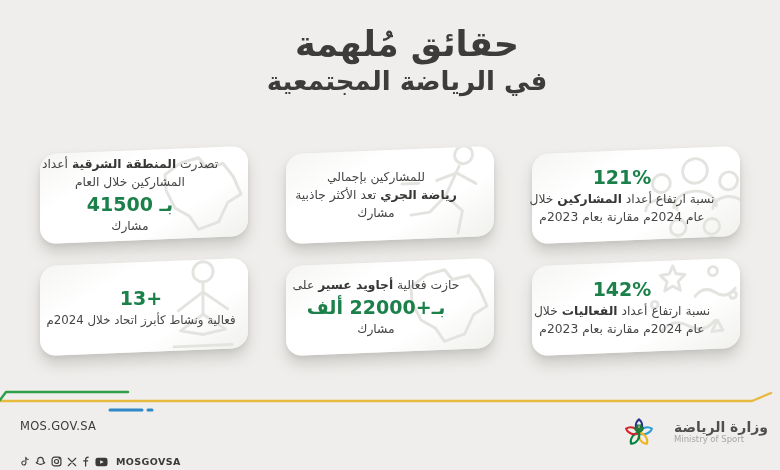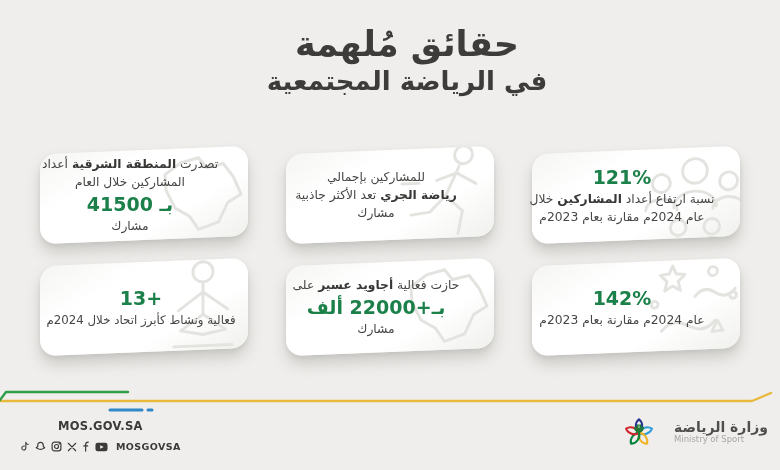--- a/index.html
+++ b/index.html
@@ -35,22 +35,22 @@
     padding:3px 38px 3px 10px;text-align:center;
   }
   .content.wide{padding:3px 14px 3px 8px;}
   .t{font-size:12.3px;line-height:1.48;color:#474645;white-space:nowrap;}
   .t b{color:#383736;}
   .val{font-size:19px;font-weight:bold;color:#1b8049;line-height:1.4;white-space:nowrap;}
   .unit{font-size:12.3px;color:#474645;line-height:1.4;}
   
   .divider-svg{position:absolute;left:0;top:385px;}
   .footer-left{position:absolute;left:20px;top:419px;}
-  .mos-domain{font-size:11.5px;font-weight:bold;letter-spacing:.3px;color:#3b3a38;text-align:center;}
-  .social-row{display:flex;align-items:center;gap:5px;margin-top:8px;color:#3b3a38;}
+  .mos-domain{font-size:11.5px;font-weight:normal;letter-spacing:.3px;color:#3b3a38;}
+  .social-row{display:flex;align-items:center;gap:5px;margin-top:23px;color:#3b3a38;}
   .social-row svg{display:block;}
   .social-row svg .s{stroke:#3b3a38;stroke-width:1.3;fill:none;stroke-linecap:round;stroke-linejoin:round;}
   .social-row svg .f{fill:#3b3a38;stroke:none;}
   .handle{font-size:9.5px;font-weight:bold;letter-spacing:.4px;margin-left:3px;}
   .ministry{position:absolute;right:12px;top:414px;display:flex;align-items:center;gap:18px;}
   .ministry-text{display:flex;flex-direction:column;line-height:1.15;}
   .ministry-ar{font-size:14px;font-weight:bold;color:#4f4f4f;direction:rtl;}
   .ministry-en{font-size:8.5px;color:#a6a6a4;}
   .emblem *{fill:none;stroke-width:2.4;stroke-linecap:round;stroke-linejoin:round;}
 </style>
@@ -127,20 +127,21 @@
         <circle cx="66" cy="18" r="4"></circle>
           <circle cx="84" cy="40" r="3"></circle>
           <circle cx="14" cy="46" r="3"></circle>
         <path d="M50,40 q8,-10 18,-3 t18,-3"></path>
         <path d="M20,70 q10,-12 24,-4 t24,-4"></path>
         <path d="M70,62 l5,9 -10,1 z"></path>
       </svg>
     </div>
     <div class="content">
       <div class="val" dir="ltr">142%</div>
+      <div class="t" dir="rtl"><span>نسبة ارتفاع أعداد </span><b>الفعاليات</b><span> خلال</span></div>
       <div class="t" dir="rtl">عام 2024م مقارنة بعام 2023م</div>
     </div>
   </div>
 
   <div class="card">
     <div class="card-bg">
       <svg class="wm" viewBox="0 0 100 100">
         <path d="M16,30 L30,20 L46,16 L53,25 L68,22 L77,34 L84,50 L72,57 L64,74 L46,80 L38,68 L25,60 L17,44 Z"></path>
       </svg>
     </div>

